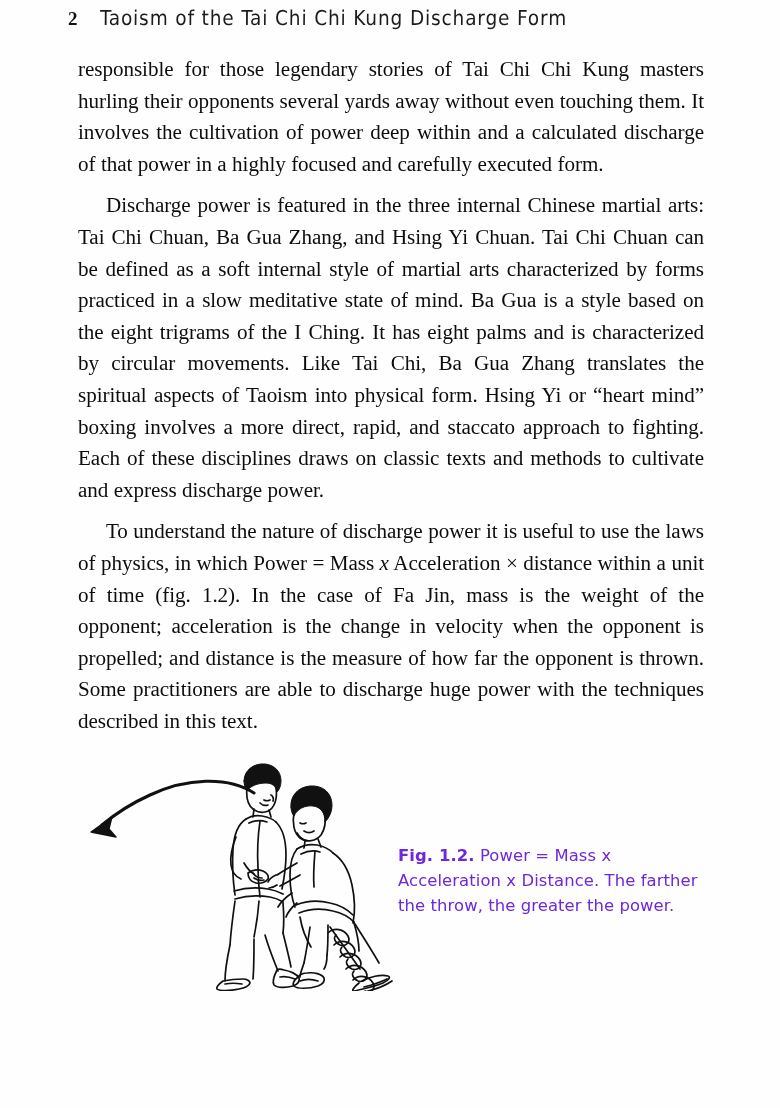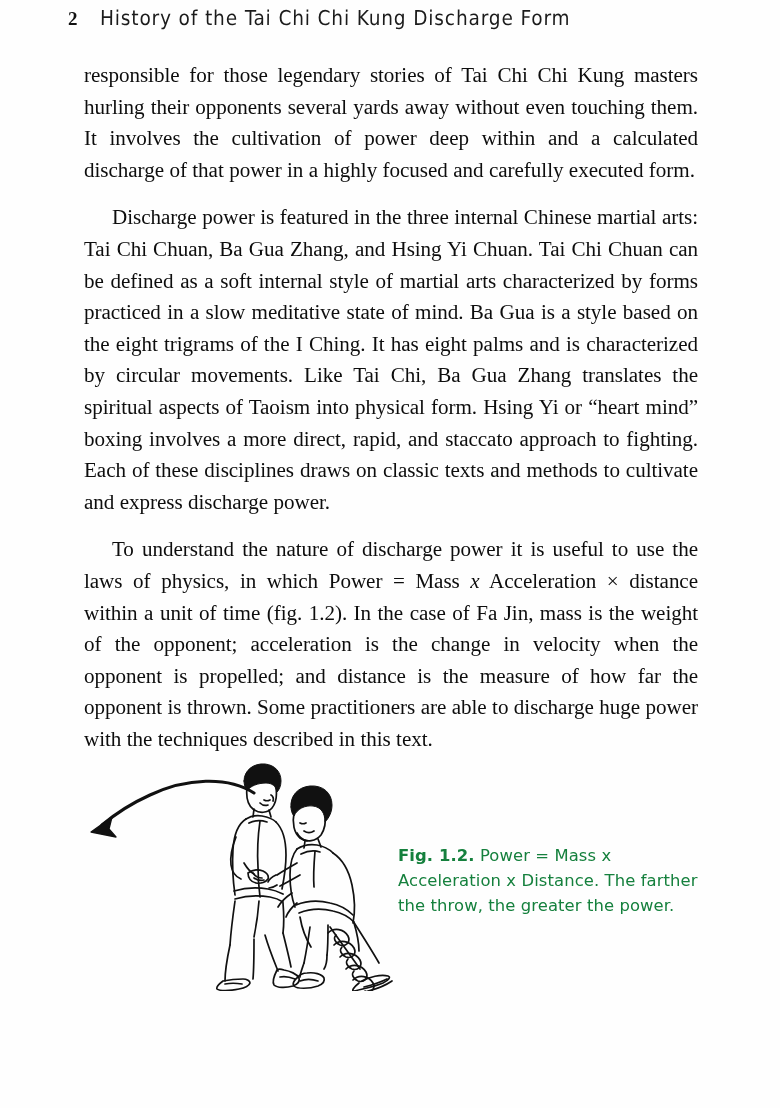--- a/index.html
+++ b/index.html
@@ -54,21 +54,21 @@
   }
 
   
   .column {
     position: absolute;
     left: 68px;
     top: 44px;
     width: 646px;
   }
   p.body {
-    margin: 16px;
+    margin: 10px;
     text-align: justify;
     text-justify: inter-word;
     font-size: 21.1px;
     line-height: 31.6px;
     letter-spacing: -0.05px;
     word-spacing: 0.2px;
     text-indent: 0;
     hyphens: none;
     font-family: Liberation Serif, serif;
   }
@@ -94,21 +94,21 @@
   .figure-art svg { display: block; width: 100%; height: 100%; }
 
   .caption {
     position: absolute;
     left: 330px;
     top: 88px;
     width: 316px;
     font-family: "DejaVu Sans", "Liberation Sans", sans-serif;
     font-size: 16.4px;
     line-height: 25px;
-    color: #15803d;
+    color: #6d28d9;
     letter-spacing: 0.1px;
   }
   .caption .fig-label {
     font-weight: bold;
   }
 
   
   .bottom-block {
     position: absolute;
     left: 68px;
@@ -116,21 +116,21 @@
     width: 646px;
   }
 </style>
 </head>
 <body>
 
 <div class="page">
 
   <div class="running-head">
     <span class="folio">2</span>
-    <span class="head-title">History of the Tai Chi Chi Kung Discharge Form</span>
+    <span class="head-title">Taoism of the Tai Chi Chi Kung Discharge Form</span>
   </div>
 
   <div class="column">
     <p class="body">responsible for those legendary stories of Tai Chi Chi Kung masters hurling their opponents several yards away without even touching them. It involves the cultivation of power deep within and a calculated discharge of that power in a highly focused and carefully executed form.</p>
     <p class="body indent">Discharge power is featured in the three internal Chinese martial arts: Tai Chi Chuan, Ba Gua Zhang, and Hsing Yi Chuan. Tai Chi Chuan can be defined as a soft internal style of martial arts characterized by forms practiced in a slow meditative state of mind. Ba Gua is a style based on the eight trigrams of the I Ching. It has eight palms and is characterized by circular movements. Like Tai Chi, Ba Gua Zhang translates the spiritual aspects of Taoism into physical form. Hsing Yi or “heart mind” boxing involves a more direct, rapid, and staccato approach to fighting. Each of these disciplines draws on classic texts and methods to cultivate and express discharge power.</p>
     <p class="body indent"><span>To understand the nature of discharge power it is useful to use the laws of physics, in which Power = Mass </span><span class="ital">x</span><span> Acceleration × distance within a unit of time (fig. 1.2). In the case of Fa Jin, mass is the weight of the opponent; acceleration is the change in velocity when the opponent is propelled; and distance is the measure of how far the opponent is thrown. Some practitioners are able to discharge huge power with the techniques described in this text.</span></p>
   </div>
 
   <div class="figure-wrap">
 

